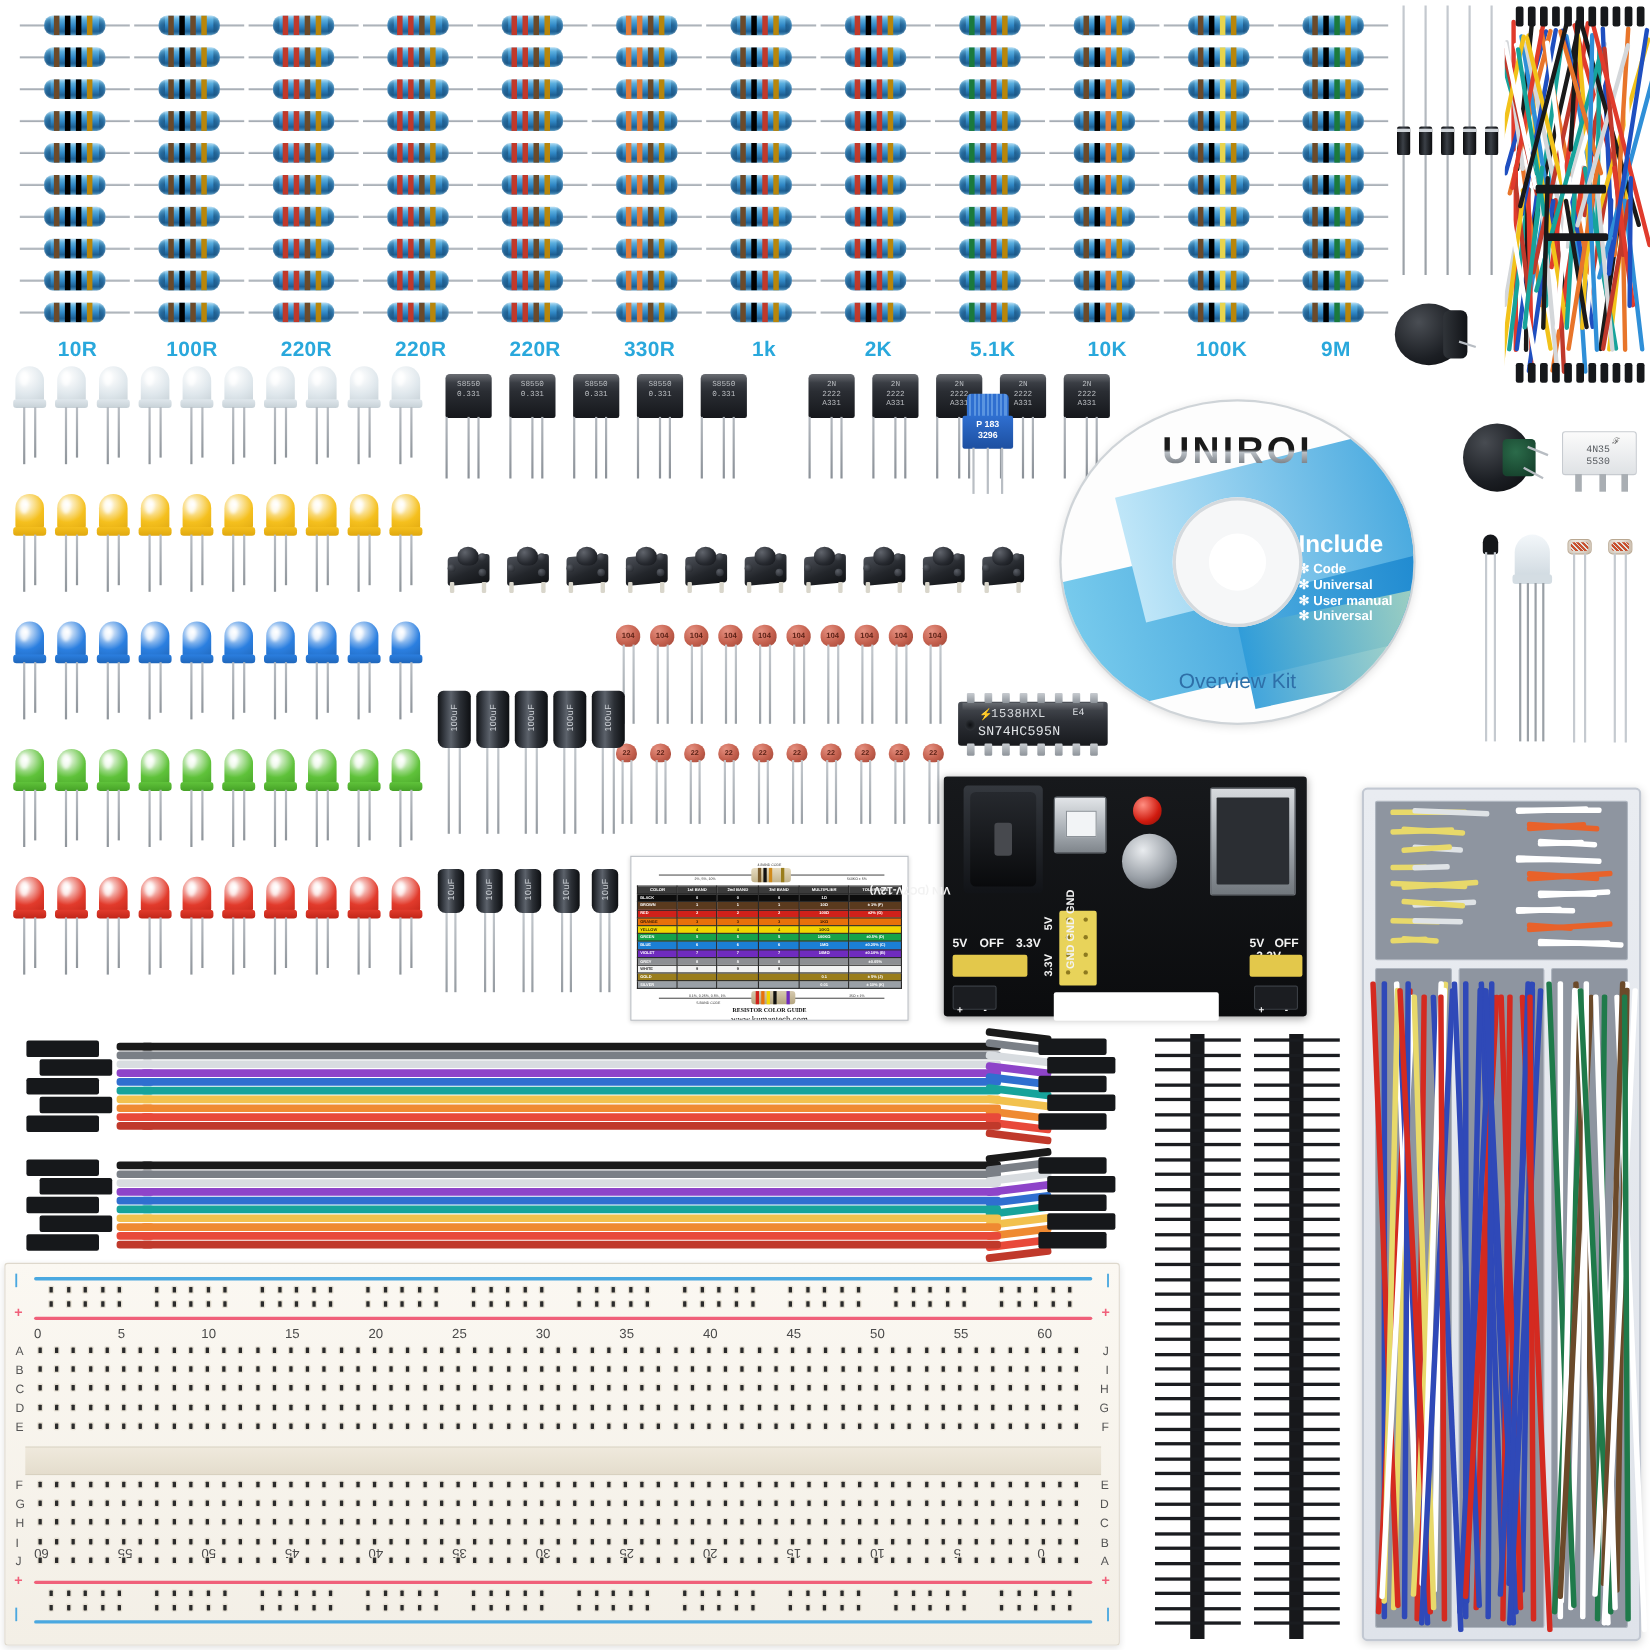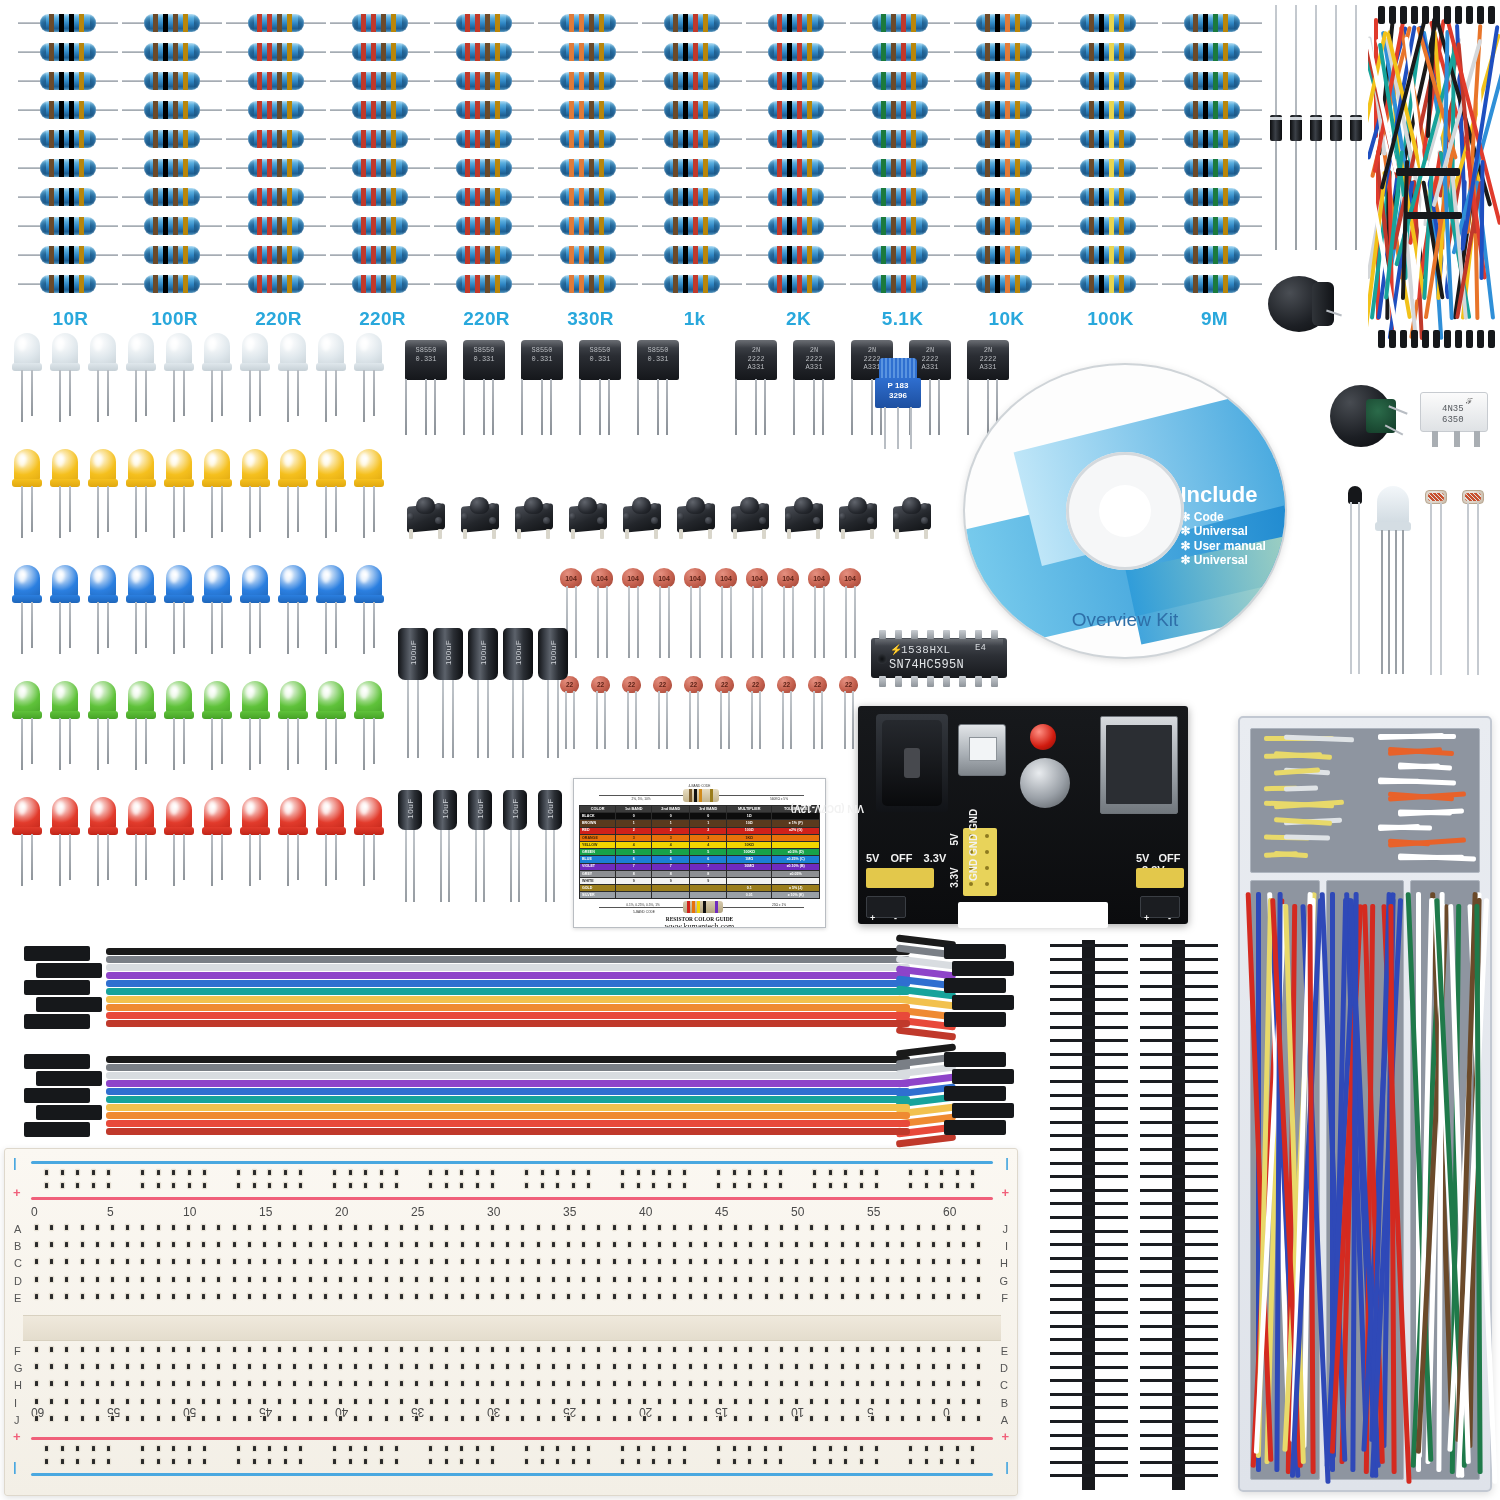--- a/index.html
+++ b/index.html
@@ -2160,20 +2160,21 @@
         <div style="position:absolute;left:110px;top:0;width:7px;height:11px;background:linear-gradient(#c8ccd1,#8e949a);border-radius:1px;"></div>
         <div style="position:absolute;left:126px;top:0;width:7px;height:11px;background:linear-gradient(#c8ccd1,#8e949a);border-radius:1px;"></div>
       </div>
   </div>
 
   <div class="cd" style="left:965px; top:365px; width:320px; height:292px;">
     <div class="wave3"></div>
     <div class="wave1"></div>
     <div class="wave2"></div>
     <div class="wave4"></div>
+    <div class="brand">UNIROI</div>
     <div class="inc">
       <h4>Include</h4>
       <ul id="cdList">
           <li>✻ Code</li>
           <li>✻ Universal</li>
           <li>✻ User manual</li>
           <li>✻ Universal</li>
         </ul>
     </div>
     <div class="hub" style="width:118px;height:118px;"></div>
@@ -2540,21 +2541,21 @@
       background:radial-gradient(circle at 40% 35%,#2b6b4a,#123a27);"></div>
     <div class="abs" style="left:58px;top:24px;width:20px;height:2px;background:#b8bdc3;transform:rotate(22deg);"></div>
     <div class="abs" style="left:54px;top:44px;width:20px;height:2px;background:#b8bdc3;transform:rotate(28deg);"></div>
   </div>
 
   <div class="abs" style="left:1420px; top:392px; width:70px; height:70px;">
     <div class="abs" style="left:0;top:0;width:68px;height:40px;border-radius:3px;
       background:linear-gradient(180deg,#fbfbfb,#dfe2e5);border:1px solid #c7cbd0;"></div>
     <div class="abs" style="left:46px;top:3px;font-size:8px;color:#555;">ℱ</div>
     <div class="abs" style="left:22px;top:12px;font-size:9px;color:#55595e;font-family:'Liberation Mono',monospace;">4N35</div>
-    <div class="abs" style="left:22px;top:23px;font-size:9px;color:#55595e;font-family:'Liberation Mono',monospace;">6350</div>
+    <div class="abs" style="left:22px;top:23px;font-size:9px;color:#55595e;font-family:'Liberation Mono',monospace;">5530</div>
     <div class="abs" style="left:12px;top:39px;width:6px;height:16px;background:#a9aeb3;"></div>
     <div class="abs" style="left:34px;top:39px;width:6px;height:16px;background:#a9aeb3;"></div>
     <div class="abs" style="left:54px;top:39px;width:6px;height:16px;background:#a9aeb3;"></div>
   </div>
 
   <div class="abs" style="left:1345px; top:486px; width:20px; height:190px;">
     <div class="abs" style="left:3px;top:0;width:14px;height:18px;border-radius:7px 7px 3px 3px;background:#15171a;"></div>
     <div class="abs" style="left:5px;top:16px;width:2px;height:172px;background:#c5cad0;"></div>
     <div class="abs" style="left:13px;top:16px;width:2px;height:172px;background:#c5cad0;"></div>
   </div>

